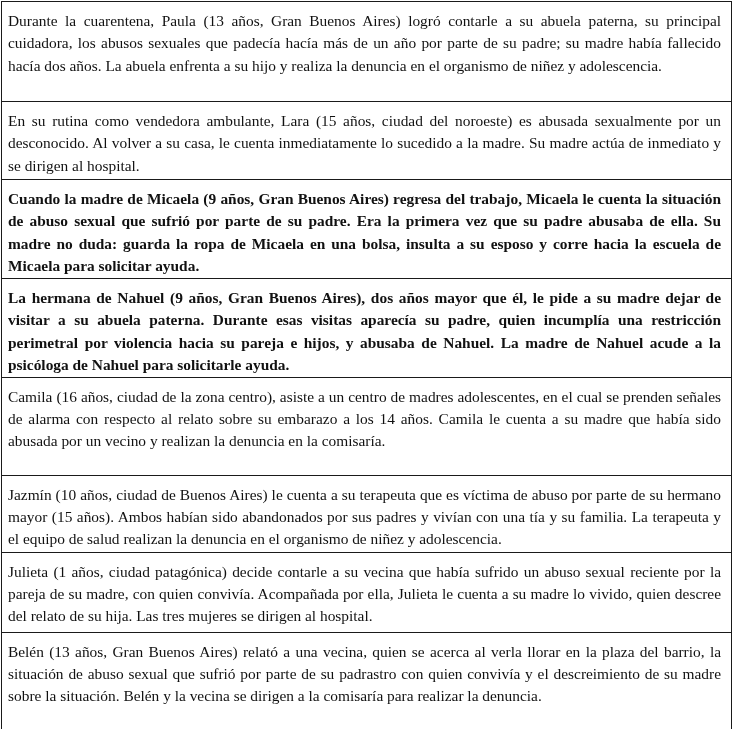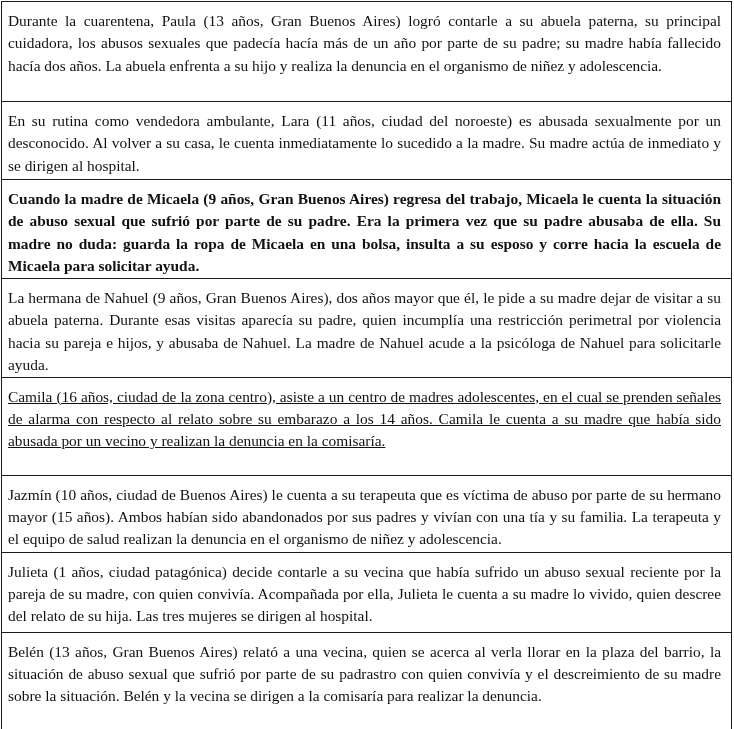--- a/index.html
+++ b/index.html
@@ -28,36 +28,36 @@
     .case-table td {
       border: 1px solid #1a1a1a;
       padding: 8px 10px 0 6px;
       vertical-align: top;
       text-align: justify;
       hyphens: none;
     }
     .case-table tr.r1 td { height: 91px; }
     .case-table tr.r2 td { height: 69px; }
     .case-table tr.r3 td { height: 90px; font-weight: bold; }
-    .case-table tr.r4 td { height: 88px; }
-    .case-table tr.r5 td { height: 89px; text-decoration: underline; }
+    .case-table tr.r4 td { height: 88px; font-weight: bold; }
+    .case-table tr.r5 td { height: 89px; }
     .case-table tr.r6 td { height: 68px; }
     .case-table tr.r7 td { height: 71px; }
     .case-table tr.r8 td { height: 88px; font-family: Liberation Serif, serif; }
   </style>
 </head>
 <body>
 
 <table class="case-table">
   <tbody>
     <tr class="r1">
       <td>Durante la cuarentena, Paula (13 años, Gran Buenos Aires) logró contarle a su abuela paterna, su principal cuidadora, los abusos sexuales que padecía hacía más de un año por parte de su padre; su madre había fallecido hacía dos años. La abuela enfrenta a su hijo y realiza la denuncia en el organismo de niñez y adolescencia.</td>
     </tr>
     <tr class="r2">
-      <td>En su rutina como vendedora ambulante, Lara (11 años, ciudad del noroeste) es abusada sexualmente por un desconocido. Al volver a su casa, le cuenta inmediatamente lo sucedido a la madre.  Su madre actúa de inmediato y se dirigen al hospital.</td>
+      <td>En su rutina como vendedora ambulante, Lara (15 años, ciudad del noroeste) es abusada sexualmente por un desconocido. Al volver a su casa, le cuenta inmediatamente lo sucedido a la madre.  Su madre actúa de inmediato y se dirigen al hospital.</td>
     </tr>
     <tr class="r3">
       <td>Cuando la madre de Micaela (9 años, Gran Buenos Aires) regresa del trabajo, Micaela le cuenta la situación de abuso sexual que sufrió por parte de su padre. Era la primera vez que su padre abusaba de ella. Su madre no duda: guarda la ropa de Micaela en una bolsa, insulta a su esposo y corre hacia la escuela de Micaela para solicitar ayuda.</td>
     </tr>
     <tr class="r4">
       <td>La hermana de Nahuel (9 años, Gran Buenos Aires), dos años mayor que él, le pide a su madre dejar de visitar a su abuela paterna. Durante esas visitas aparecía su padre, quien incumplía una restricción perimetral por violencia hacia su pareja e hijos, y abusaba de Nahuel.  La madre de Nahuel acude a la psicóloga de Nahuel para solicitarle ayuda.</td>
     </tr>
     <tr class="r5">
       <td>Camila (16 años, ciudad de la zona centro), asiste a un centro de madres adolescentes, en el cual se prenden señales de alarma con respecto al relato sobre su embarazo a los 14 años. Camila le cuenta a su madre que había sido abusada por un vecino y realizan la denuncia en la comisaría.</td>
     </tr>

